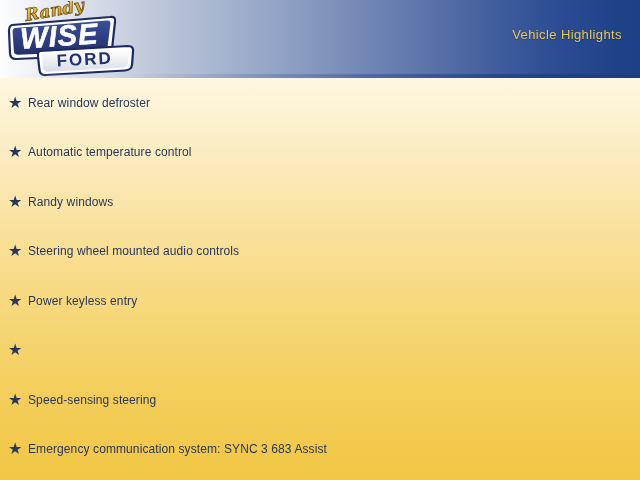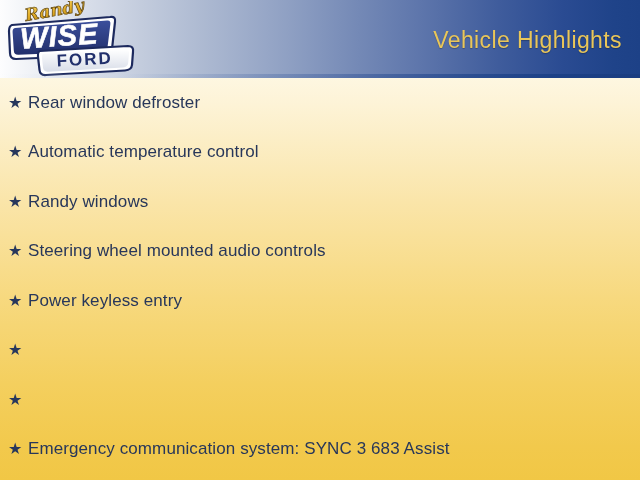--- a/index.html
+++ b/index.html
@@ -58,21 +58,21 @@
         rgba(255,255,255,0) 0%,
         rgba(210,218,232,0.25) 18%,
         rgba(70,100,160,0.55) 52%,
         #1d4187 86%,
         #1b3d80 100%);
   }
   .header-title {
     position: absolute;
     right: 18px;
     top: 27px;
-    font-size: 23px;
+    font-size: 13px;
     letter-spacing: 0.4px;
     color: #e9c659;
     white-space: nowrap;
     text-shadow: 0 1px 1px rgba(0,0,0,0.25);
   }
 
   
   .logo {
     position: absolute;
     left: 6px;
@@ -104,21 +104,21 @@
   .feature-bullet {
     flex: 0 0 auto;
     width: 20px;
     font-size: 16px;
     line-height: 1;
     color: #27375c;
     text-align: left;
   }
   .feature-label {
     flex: 1 1 auto;
-    font-size: 17px;
+    font-size: 12px;
     color: #28375a;
     letter-spacing: 0.1px;
     white-space: nowrap;
   }
 </style>
 </head>
 <body>
 
 <div class="page">
 
@@ -184,20 +184,21 @@
       </li>
       <li class="feature-item">
         <span class="feature-bullet">★</span>
         <span class="feature-label">Power keyless entry</span>
       </li>
       <li class="feature-item">
         <span class="feature-bullet">★</span>
       </li>
       <li class="feature-item">
         <span class="feature-bullet">★</span>
+        <span class="feature-label">Speed-sensing steering</span>
       </li>
       <li class="feature-item">
         <span class="feature-bullet">★</span>
         <span class="feature-label">Emergency communication system: SYNC 3 683 Assist</span>
       </li>
     </ul>
 
 </div>
 
 </body></html>

